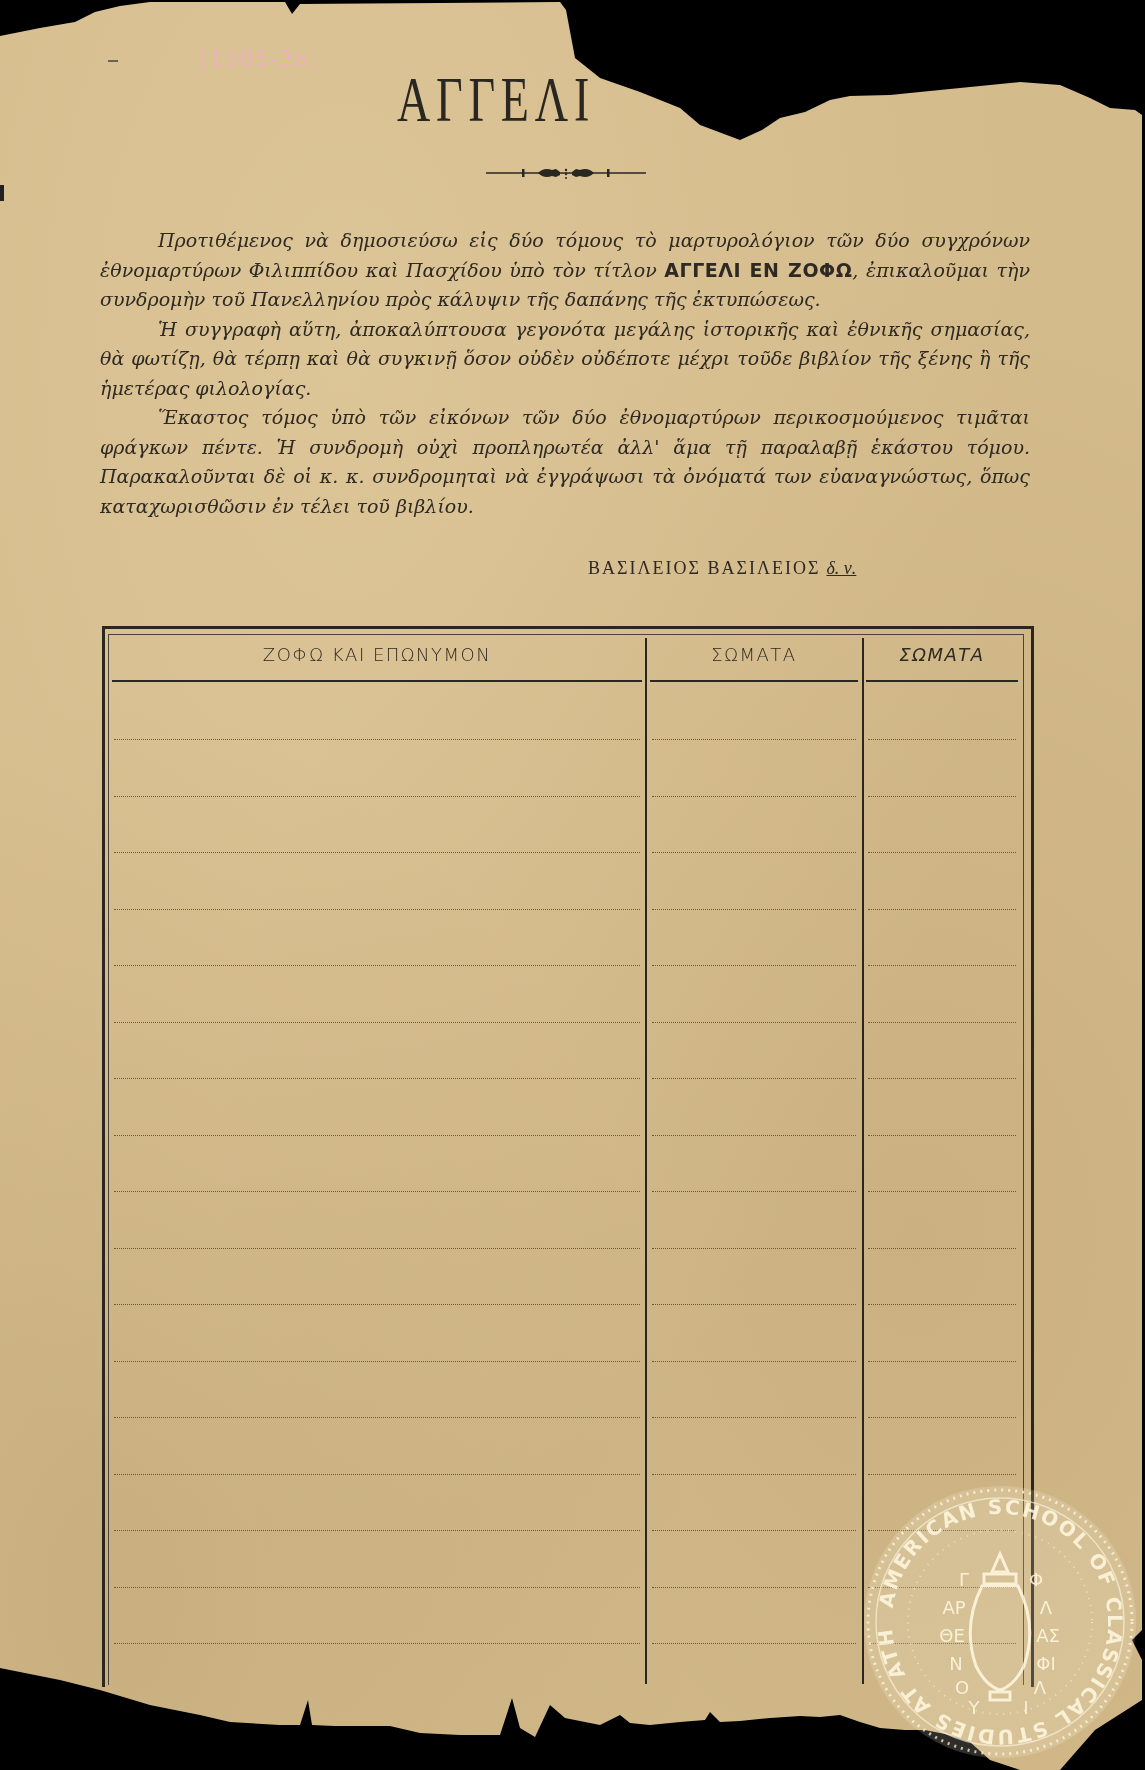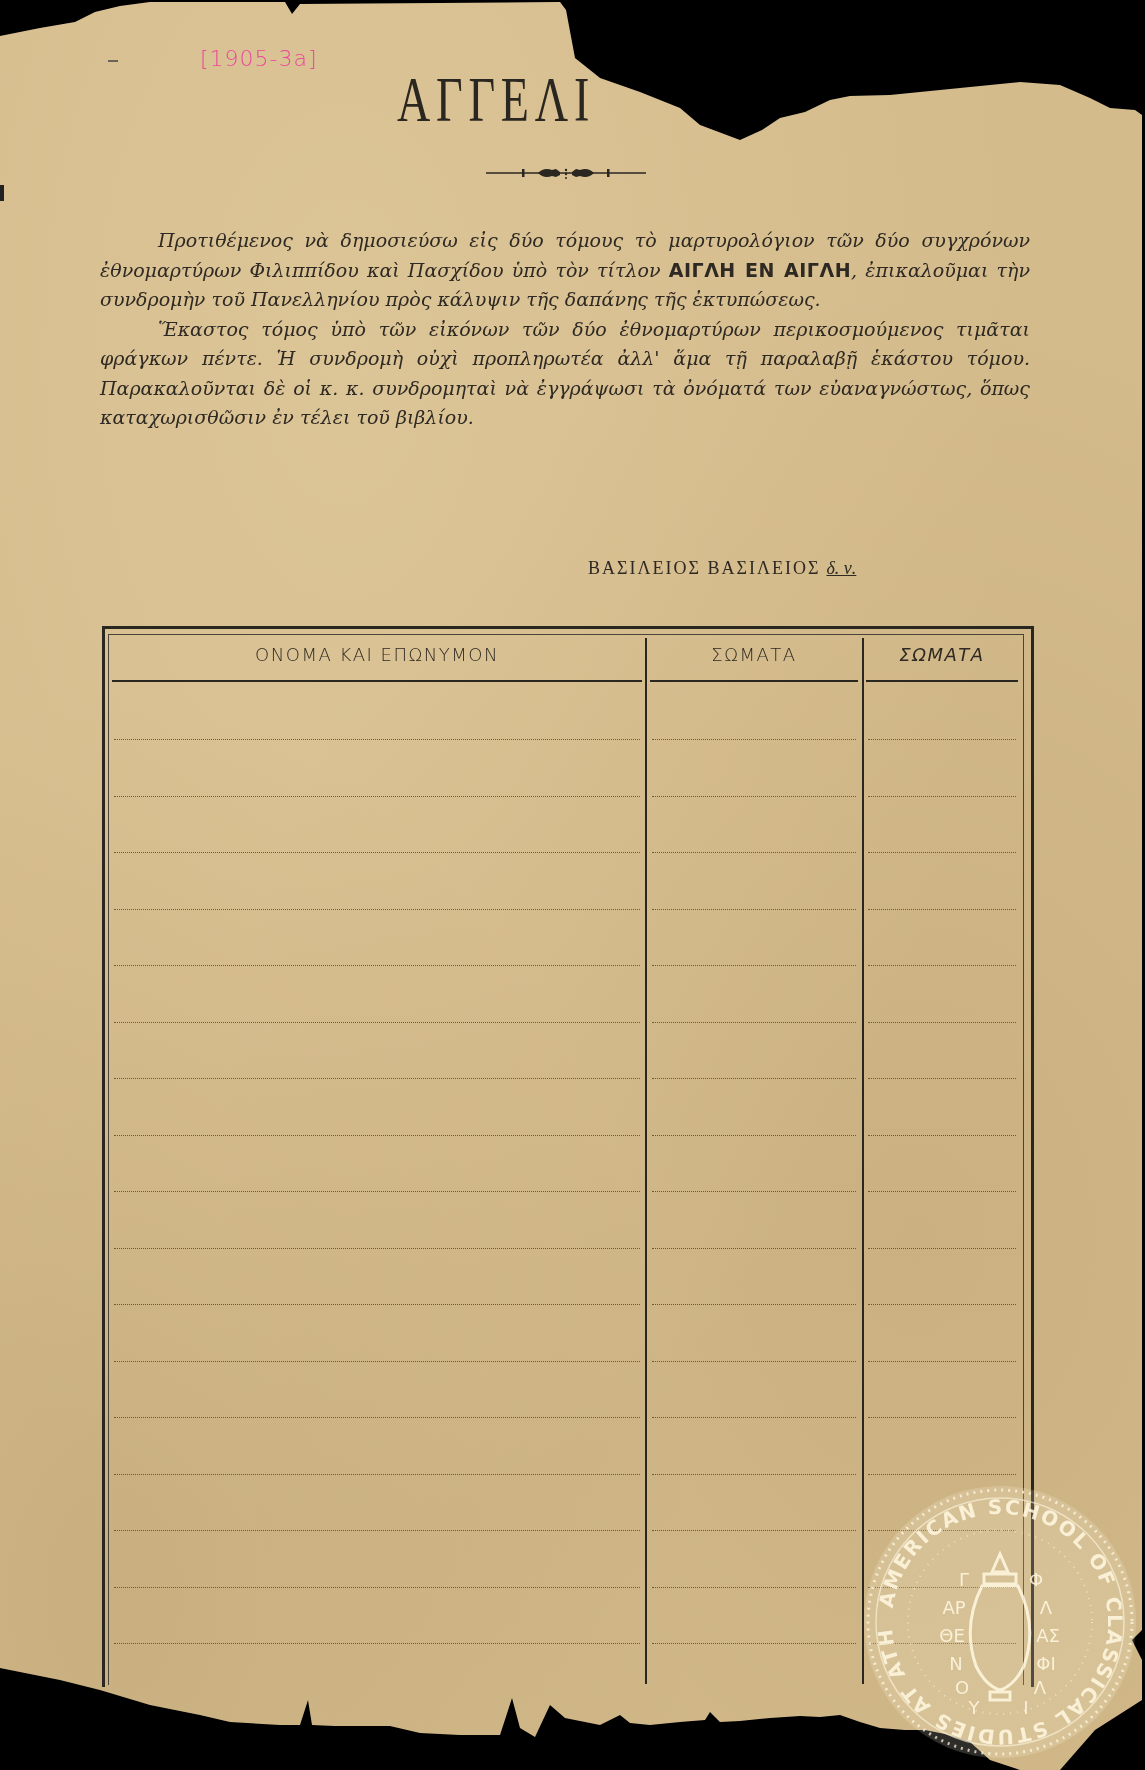--- a/index.html
+++ b/index.html
@@ -35,21 +35,21 @@
       390px 1726px, 335px 1726px, 312px 1725px, 308px 1700px,
       300px 1725px, 280px 1725px, 230px 1722px, 200px 1715px,
       150px 1705px, 100px 1690px, 60px 1680px, 20px 1672px, 0 1668px
     );
   }
   .left-mark { position: absolute; left: 0; top: 185px; width: 4px; height: 16px; background: #222; }
 
   .annotation {
     position: absolute; left: 200px; top: 46px;
     font-family: "DejaVu Sans", sans-serif; font-size: 22px;
-    color: #ec4899; letter-spacing: 1px; font-weight: 300;
+    color: #f9a8d4; letter-spacing: 1px; font-weight: 300;
   }
   .dash { position: absolute; left: 108px; top: 60px; width: 10px; height: 2px; background: #6b6456; }
 
   .title {
     position: absolute; left: 397px; top: 68px;
     font-family: "Liberation Serif", serif; font-size: 64px;
     color: #2a2620; letter-spacing: 8px; transform: scaleX(0.72);
     transform-origin: left top; font-weight: normal; line-height: 1;
   }
 
@@ -119,35 +119,36 @@
   <rect x="36" y="3" width="2.5" height="8" fill="#2a2620"></rect>
   <rect x="121" y="3" width="2.5" height="8" fill="#2a2620"></rect>
   <path d="M52 7 Q58 1 66 4 L70 3 L74 6 L74 9 L70 11 L66 10 Q58 13 52 7 Z" fill="#2a2620"></path>
   <circle cx="80" cy="4" r="1.2" fill="#2a2620"></circle>
   <circle cx="80" cy="8" r="1.2" fill="#2a2620"></circle>
   <circle cx="80" cy="12" r="1" fill="#2a2620"></circle>
   <path d="M108 7 Q102 1 94 4 L90 3 L86 6 L86 9 L90 11 L94 10 Q102 13 108 7 Z" fill="#2a2620"></path>
 </svg>
 
 <div class="body-text">
-  <p><span>Προτιθέμενος νὰ δημοσιεύσω εἰς δύο τόμους τὸ μαρτυρολόγιον τῶν δύο συγχρόνων ἐθνομαρτύρων Φιλιππίδου καὶ Πασχίδου ὑπὸ τὸν τίτλον </span><span class="strong">ΑΙΓΛΗ ΕΝ ΑΙΓΛΗ</span><span>, ἐπικαλοῦμαι τὴν συνδρομὴν τοῦ Πανελληνίου πρὸς κάλυψιν τῆς δαπάνης τῆς ἐκτυπώσεως.</span></p>
+  <p><span>Προτιθέμενος νὰ δημοσιεύσω εἰς δύο τόμους τὸ μαρτυρολόγιον τῶν δύο συγχρόνων ἐθνομαρτύρων Φιλιππίδου καὶ Πασχίδου ὑπὸ τὸν τίτλον </span><span class="strong">ΑΓΓΕΛΙ ΕΝ ΖΟΦΩ</span><span>, ἐπικαλοῦμαι τὴν συνδρομὴν τοῦ Πανελληνίου πρὸς κάλυψιν τῆς δαπάνης τῆς ἐκτυπώσεως.</span></p>
+  <p>Ἡ συγγραφὴ αὕτη, ἀποκαλύπτουσα γεγονότα μεγάλης ἱστορικῆς καὶ ἐθνικῆς σημασίας, θὰ φωτίζῃ, θὰ τέρπῃ καὶ θὰ συγκινῇ ὅσον οὐδὲν οὐδέποτε μέχρι τοῦδε βιβλίον τῆς ξένης ἢ τῆς ἡμετέρας φιλολογίας.</p>
   <p>Ἕκαστος τόμος ὑπὸ τῶν εἰκόνων τῶν δύο ἐθνομαρτύρων περικοσμούμενος τιμᾶται φράγκων πέντε. Ἡ συνδρομὴ οὐχὶ προπληρωτέα ἀλλ' ἅμα τῇ παραλαβῇ ἑκάστου τόμου. Παρακαλοῦνται δὲ οἱ κ. κ. συνδρομηταὶ νὰ ἐγγράψωσι τὰ ὀνόματά των εὐαναγνώστως, ὅπως καταχωρισθῶσιν ἐν τέλει τοῦ βιβλίου.</p>
 </div>
 
 <div class="signature">
   <span>ΒΑΣΙΛΕΙΟΣ ΒΑΣΙΛΕΙΟΣ</span><span class="it">δ. ν.</span>
 </div>
 
 <div class="table-frame"></div>
 <div class="inner-frame"></div>
 
 <div class="col-divider" style="left:645px"></div>
 <div class="col-divider" style="left:862px"></div>
 
-<div class="hdr" style="left:112px; width:530px;">ΟΝΟΜΑ ΚΑΙ ΕΠΩΝΥΜΟΝ</div>
+<div class="hdr" style="left:112px; width:530px;">ΖΟΦΩ ΚΑΙ ΕΠΩΝΥΜΟΝ</div>
 <div class="hdr" style="left:650px; width:208px;">ΣΩΜΑΤΑ</div>
 <div class="hdr" style="left:866px; width:152px;font-style:italic;">ΣΩΜΑΤΑ</div>
 
 <div class="hdr-line" style="left:112px; width:530px;"></div>
 <div class="hdr-line" style="left:650px; width:208px;"></div>
 <div class="hdr-line" style="left:866px; width:152px;"></div>
 
 <div id="rows">
     <div class="row-line" style="left: 114px; width: 526px; top: 739px;"></div>
     <div class="row-line" style="left: 652px; width: 204px; top: 739px;"></div>

